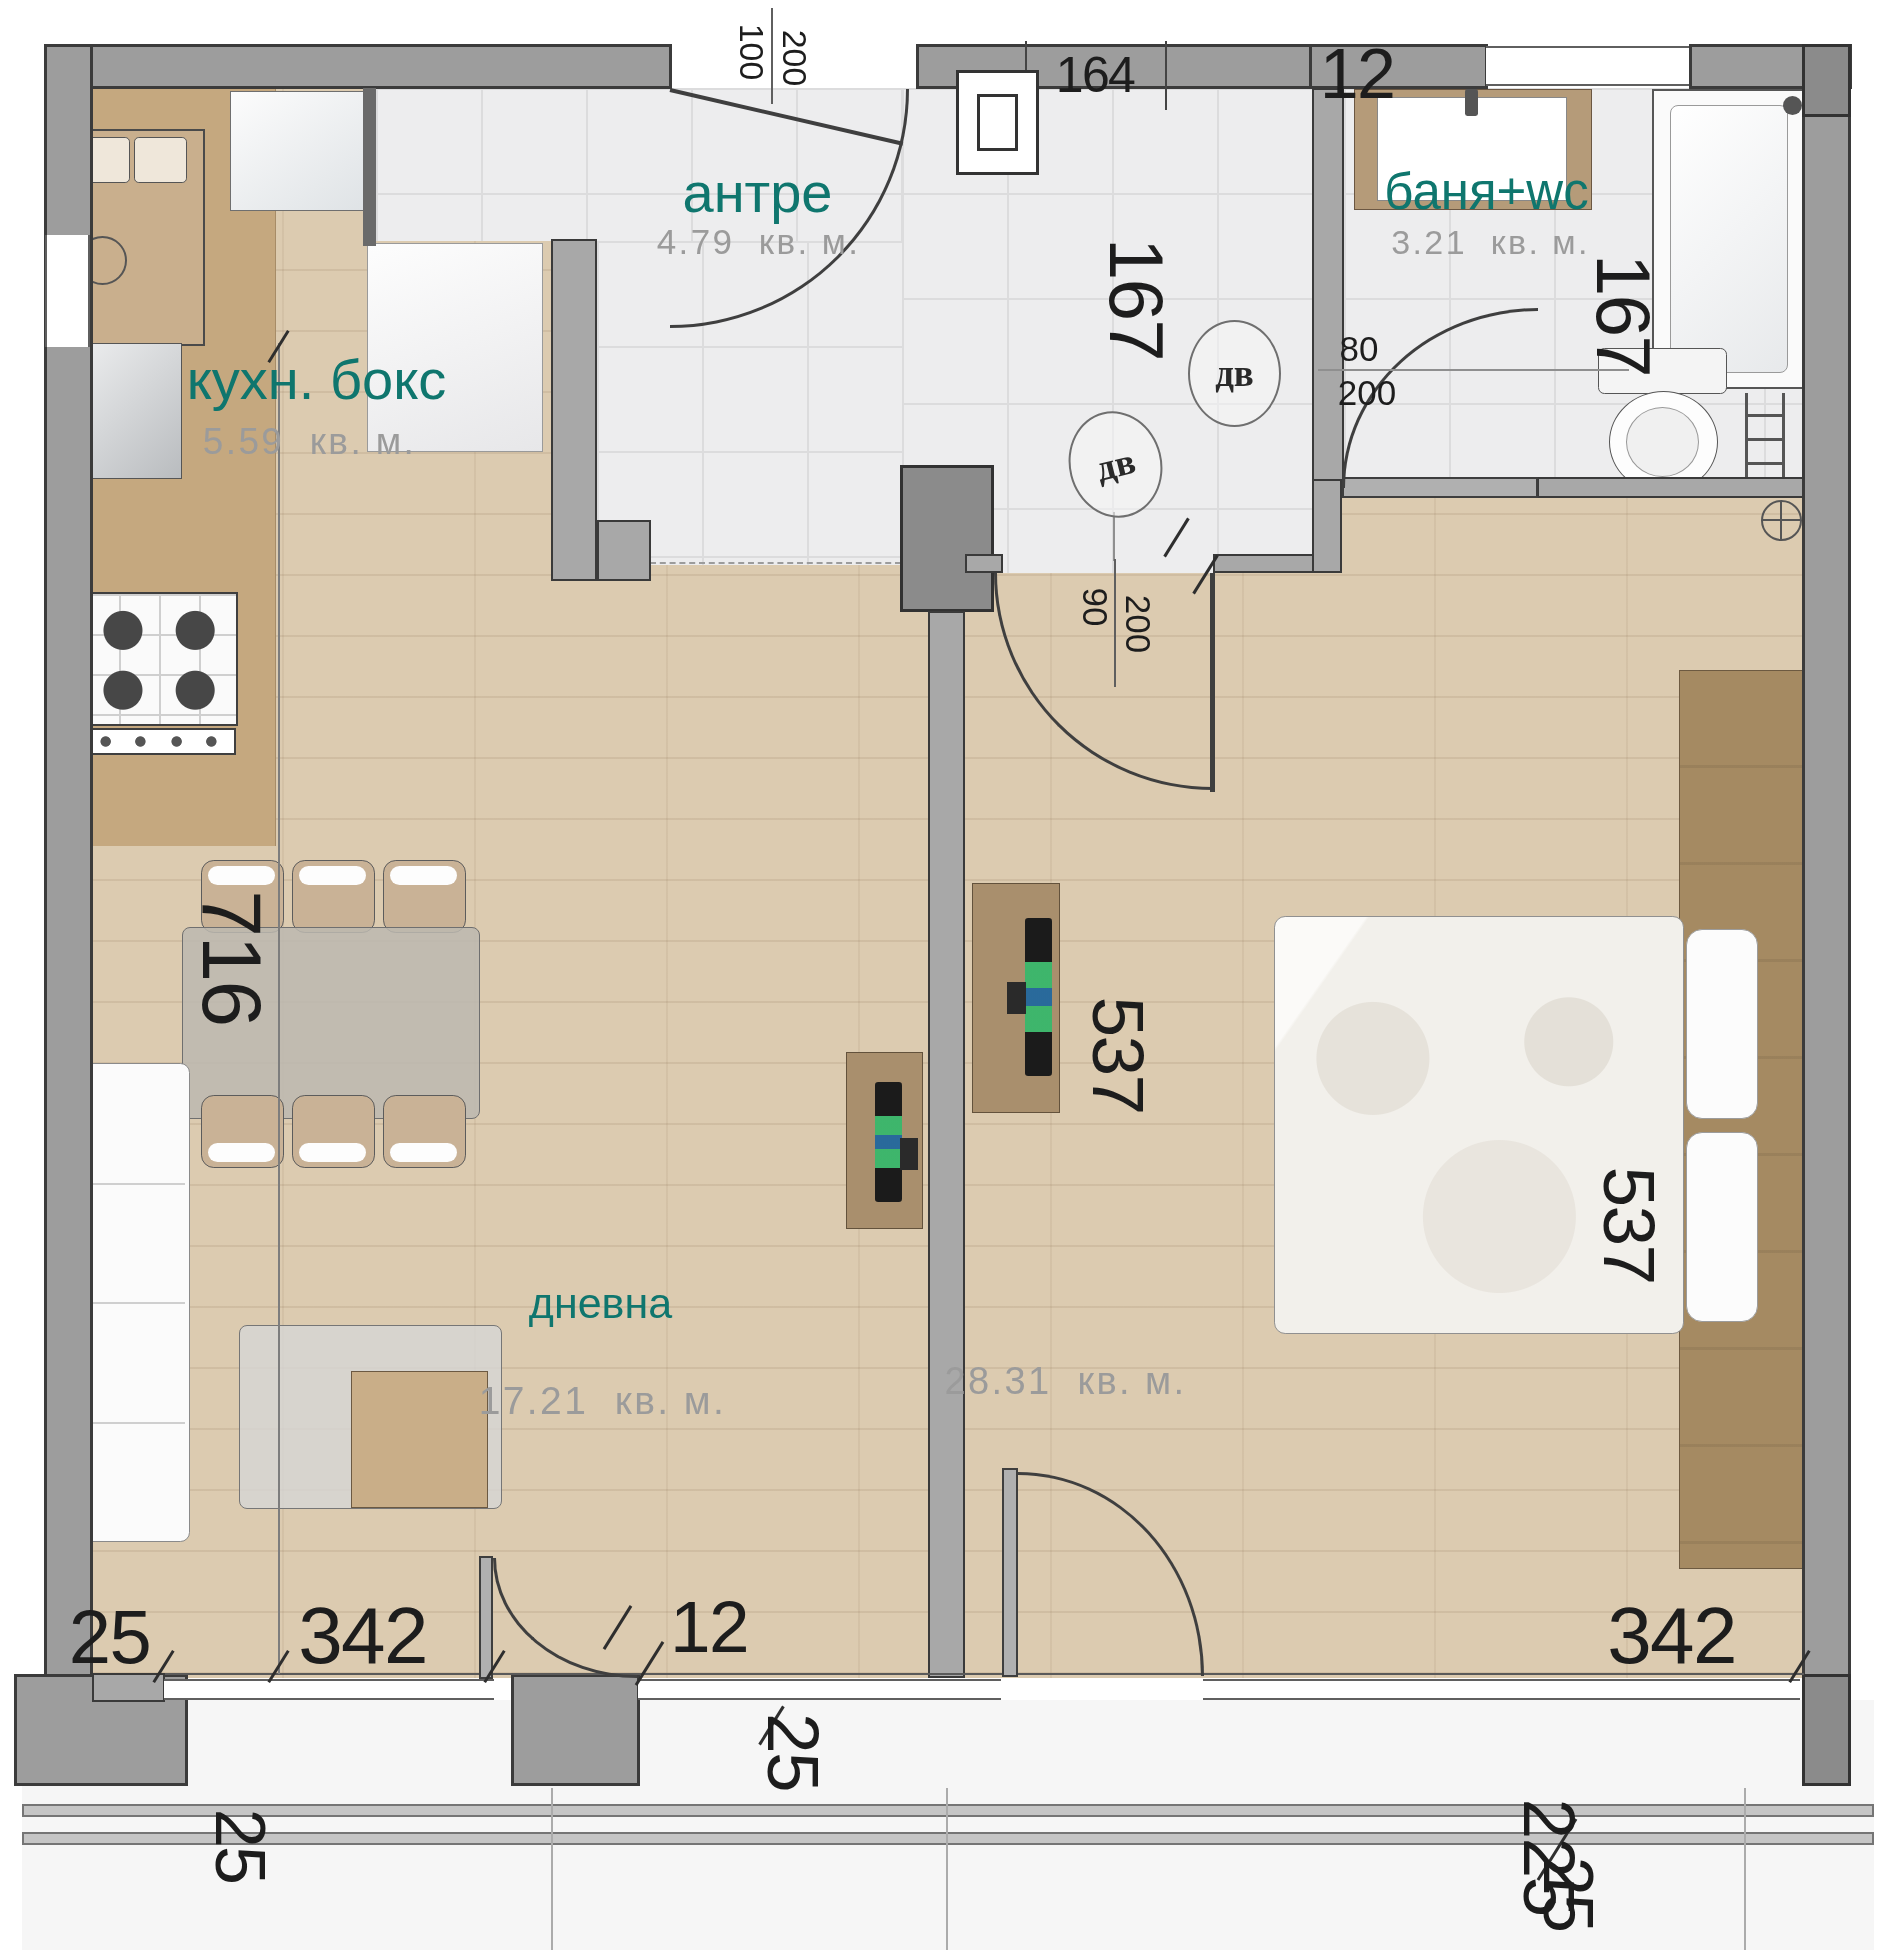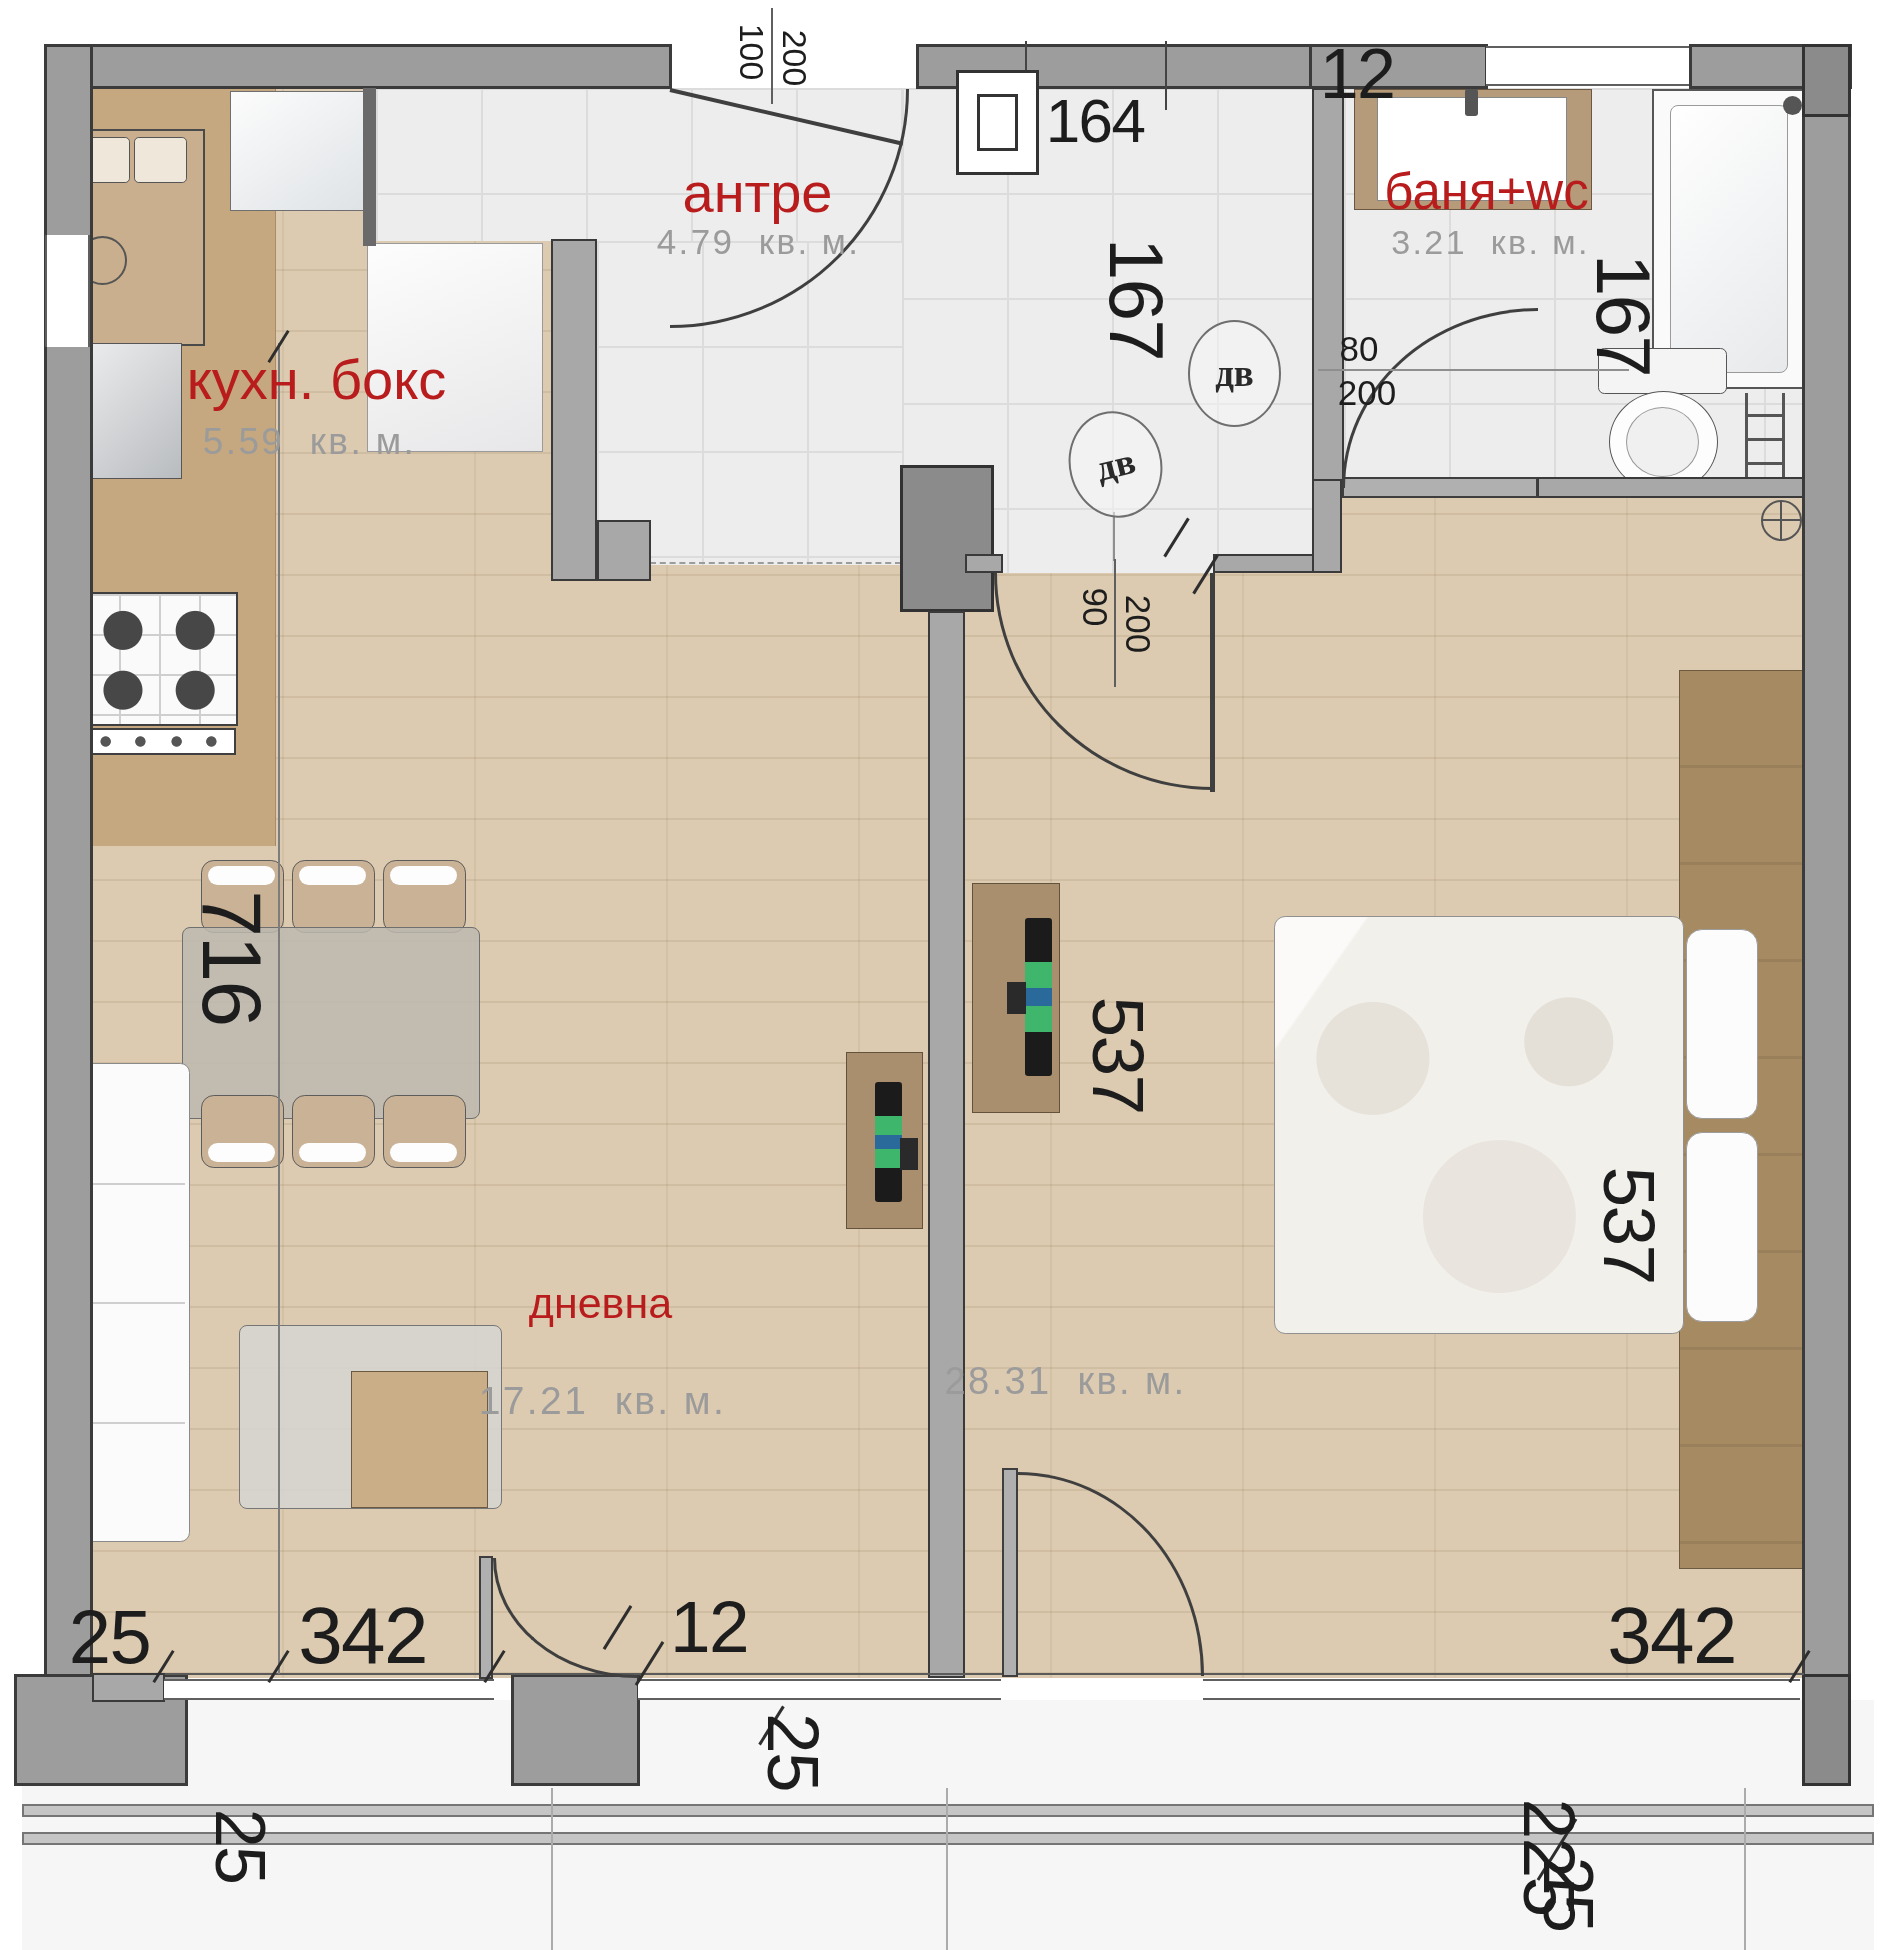--- a/index.html
+++ b/index.html
@@ -19,21 +19,21 @@
     background-image:
       linear-gradient(#dcdcdd 1.6px, transparent 1.6px),
       linear-gradient(90deg,#dcdcdd 1.6px, transparent 1.6px);
     background-size:105px 105px;}
   .balc{background:#f6f6f6;}
   
   .arc{border:0 solid #3f3f3f;background:transparent;}
   
   .dim{color:#1d1d1d;letter-spacing:-1.6px;font-weight:500;display:flex;align-items:center;justify-content:center;white-space:nowrap;}
   .v{transform:rotate(90deg);}
-  .rname{color:#b91c1c;font-weight:400;display:flex;align-items:center;justify-content:center;white-space:nowrap;}
+  .rname{color:#0f766e;font-weight:400;display:flex;align-items:center;justify-content:center;white-space:nowrap;}
   .rarea{color:#9b9b9b;font-weight:400;letter-spacing:2.4px;display:flex;align-items:center;justify-content:center;white-space:nowrap;}
   .circlbl{border:2.4px solid #6f6f6f;border-radius:50%;display:flex;align-items:center;justify-content:center;
            font-family:"Liberation Serif",serif;font-weight:700;color:#2a2a2a;background:rgba(245,245,245,.55);}
   .slash{height:0;border-top:3.2px solid #2e2e2e;transform:rotate(-58deg);}
   .thinline{background:#7d7d7d;}
   .glz{background:#fff;border-top:2.4px solid #5f5f5f;border-bottom:2.4px solid #5f5f5f;}
   .rail{background:#c5c5c5;border:2.4px solid #757575;}
   .chair{background:#c9b296;border:1.6px solid #5c5c5c;border-radius:12.8px;}
   .chairpad{position:absolute;left:6.4px;width:67px;height:19px;background:#fdfdfd;border-radius:9.6px;}
   .furn-white{background:#fbfbfb;border:1.6px solid #8a8a8a;}
@@ -245,21 +245,21 @@
   <div class="abs dim v" style="left:1007px;top:1007px;width:223px;height:96px;font-size:73px;">537</div>
   <div class="abs dim v" style="left:1518px;top:1177px;width:223px;height:96px;font-size:73px;">537</div>
   <div class="abs dim" style="left:219px;top:1592px;width:287px;height:88px;font-size:80px;">342</div>
   <div class="abs dim" style="left:1528px;top:1592px;width:287px;height:88px;font-size:80px;">342</div>
   <div class="abs dim" style="left:29.5px;top:1592px;width:160px;height:88px;font-size:76px;">25</div>
   <div class="abs dim" style="left:637px;top:1584px;width:144px;height:85px;font-size:73px;">12</div>
   <div class="abs dim v" style="left:722px;top:1708px;width:144px;height:88px;font-size:73px;">25</div>
   <div class="abs dim v" style="left:168px;top:1802px;width:144px;height:88px;font-size:70px;">25</div>
   <div class="abs dim v" style="left:1454px;top:1813px;width:192px;height:88px;font-size:73px;">225</div>
   <div class="abs dim v" style="left:1496px;top:1850px;width:144px;height:88px;font-size:70px;">25</div>
-  <div class="abs dim" style="left:999px;top:35px;width:192px;height:80px;font-size:62px;margin-top:45px;">164</div>
+  <div class="abs dim" style="left:999px;top:35px;width:192px;height:80px;font-size:50px;">164</div>
   <div class="abs dim" style="left:1285px;top:34px;width:144px;height:80px;font-size:70px;">12</div>
 
   <div class="abs dim v" style="left:704px;top:4px;width:96px;height:96px;font-size:34px;letter-spacing:0;">100</div>
   <div class="abs dim v" style="left:747px;top:9.6px;width:96px;height:96px;font-size:34px;letter-spacing:0;">200</div>
   <div class="abs dim" style="left:1311px;top:329px;width:96px;height:40px;font-size:35px;letter-spacing:0;">80</div>
   <div class="abs dim" style="left:1311px;top:373px;width:112px;height:40px;font-size:35px;letter-spacing:0;">200</div>
   <div class="abs dim v" style="left:1047px;top:559px;width:96px;height:96px;font-size:35px;letter-spacing:0;">90</div>
   <div class="abs dim v" style="left:1090px;top:576px;width:96px;height:96px;font-size:35px;letter-spacing:0;">200</div>
 
   <div class="abs circlbl" style="left:1069px;top:411px;width:93px;height:107px;font-size:37px;transform:rotate(-14deg);">

